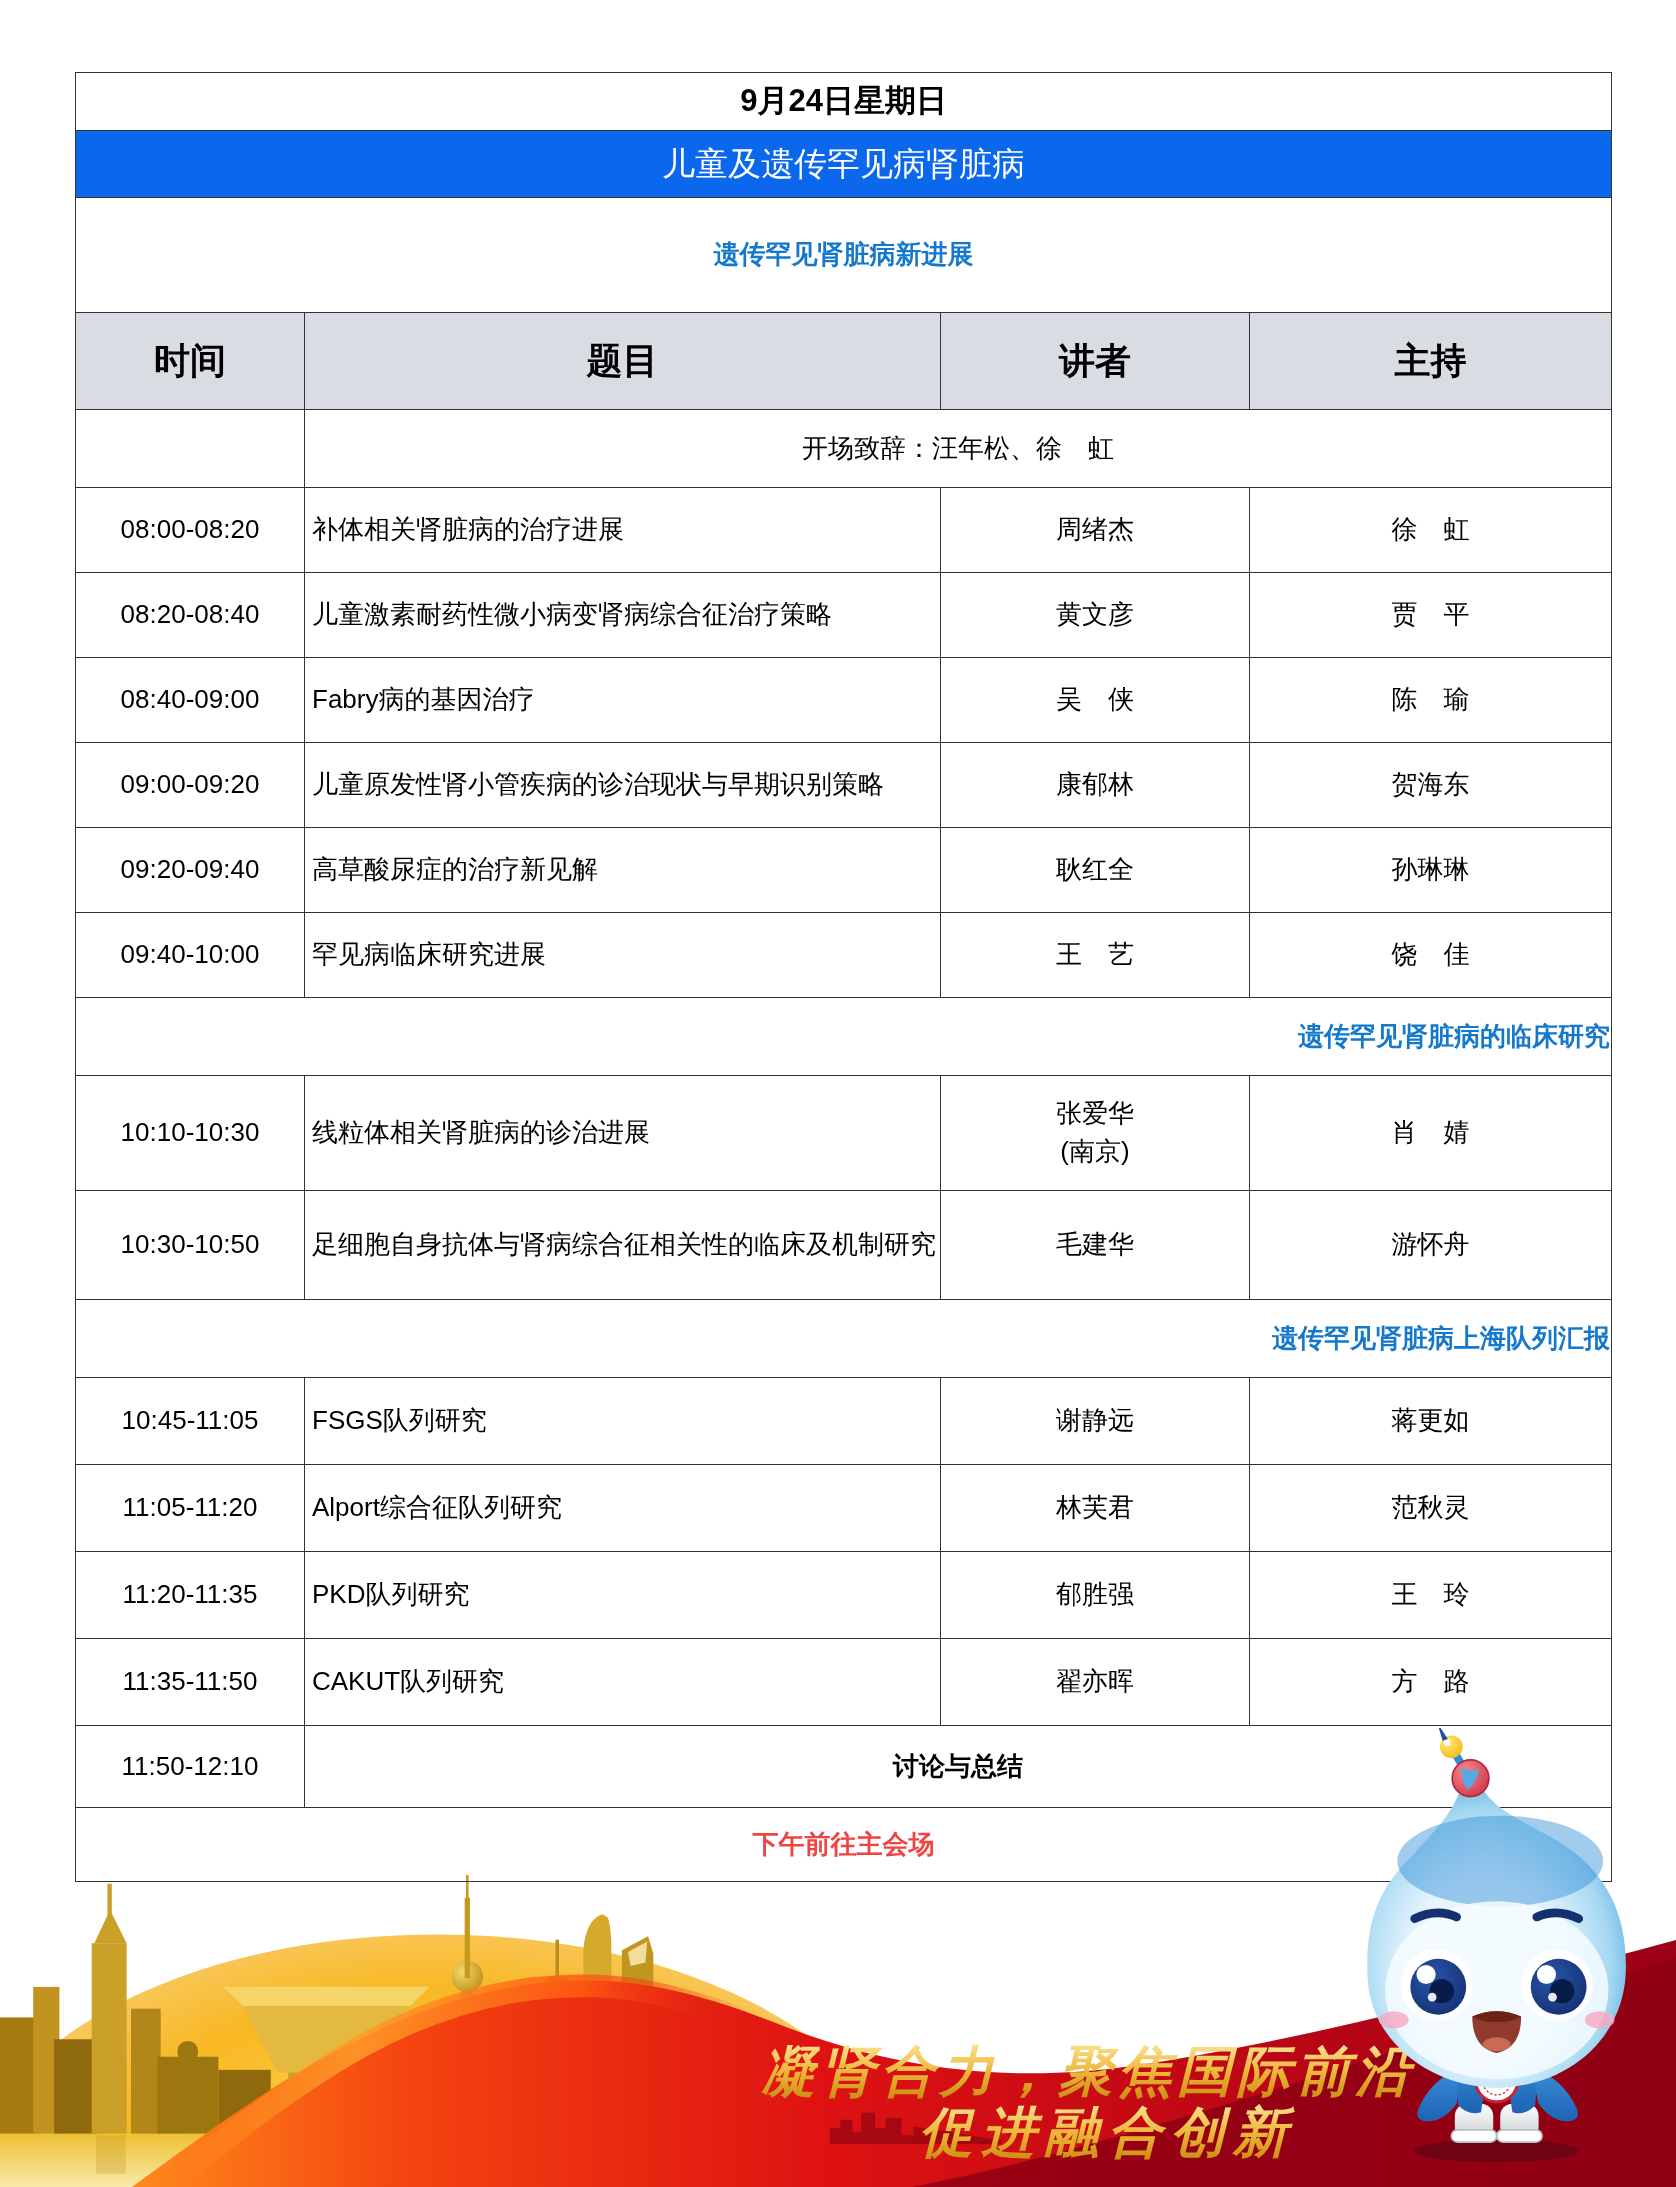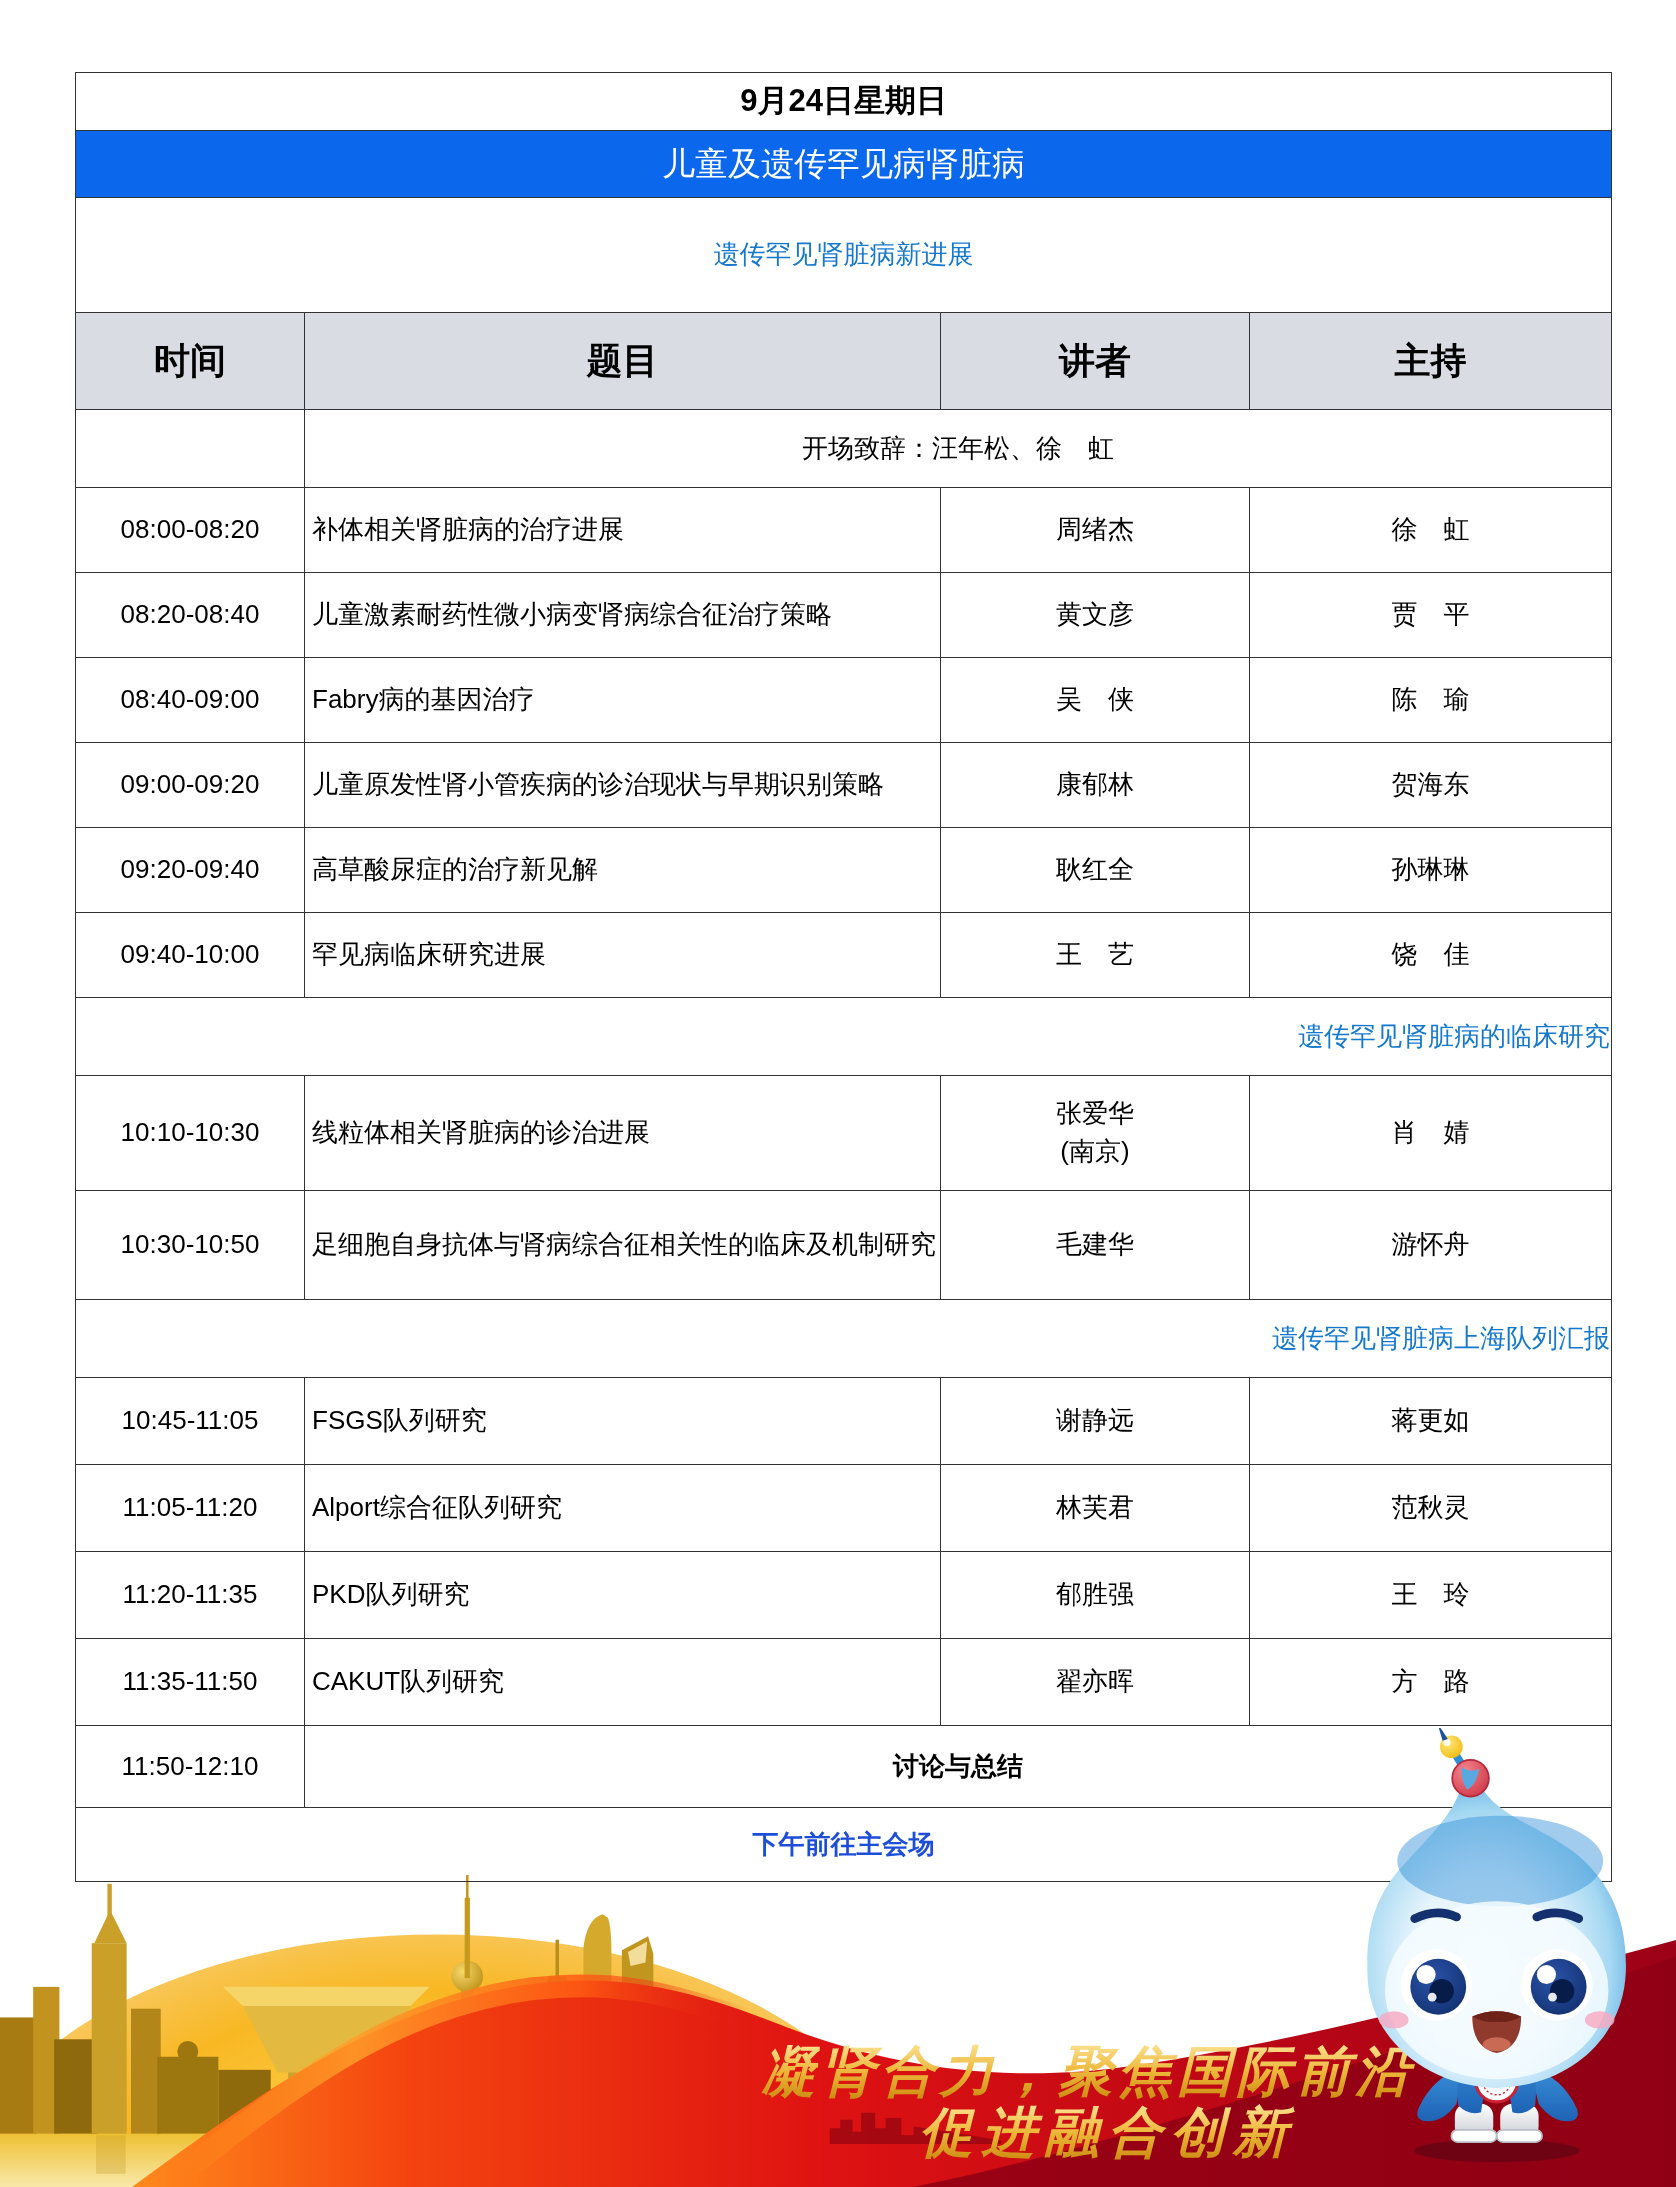--- a/index.html
+++ b/index.html
@@ -15,35 +15,35 @@
     border-collapse:collapse;table-layout:fixed;z-index:2;
     background:transparent;
   }
   table.sched td, table.sched th{
     border:1.7px solid #333;vertical-align:middle;
     font-size:26px;line-height:1.45;word-break:break-all;
   }
   tr.r-date td{height:55px;text-align:center;font-weight:bold;font-size:31px;background:#fff;}
   tr.r-banner td{height:64px;text-align:center;font-weight:normal;font-size:33px;color:#fff;background:#0b68ec;}
   tr.r-subtitle td{height:112px;}
-  td.sec{color:#1478cc;font-weight:normal;font-size:29px;text-align:center;background:#fff;}
+  td.sec{color:#1478cc;font-weight:bold;font-size:29px;text-align:center;background:#fff;}
   tr.r-head th{height:94px;background:#d9dde3;font-size:36px;font-weight:bold;text-align:center;color:#000;}
   tr.r-open td{height:75px;}
   tr.r-talk td{height:77px;}
   tr.r-sec td{height:75px;text-align:right;}
   tr.r-talk-tall td{height:107px;}
   tr.r-talk-mid td{height:101px;}
   tr.r-small td{height:79px;}
   tr.r-note td{height:71px;}
   td.t{text-align:center;}
   td.topic{text-align:left;padding:3.5px 3.5px 3.5px 7px;}
   td.sp, td.ch{text-align:center;}
   td.center-span{text-align:center;}
   td.bold-center{text-align:center;font-weight:bold;}
-  td.note{text-align:center;font-weight:bold;font-size:28px;color:#1d4ed8;}
+  td.note{text-align:center;font-weight:bold;font-size:28px;color:#ef4444;}
   .spk-note{display:block;}
   
   .footer-art{position:absolute;left:0;top:1777px;width:1677px;height:411px;z-index:1;}
   .mascot{position:absolute;left:1310px;top:1728px;width:349px;height:459px;z-index:4;}
   .slogan-text{font-weight:bold;font-style:italic;font-family:"DejaVu Serif","Liberation Serif",serif;}
 </style>
 </head>
 <body>
 
 <table class="sched">

